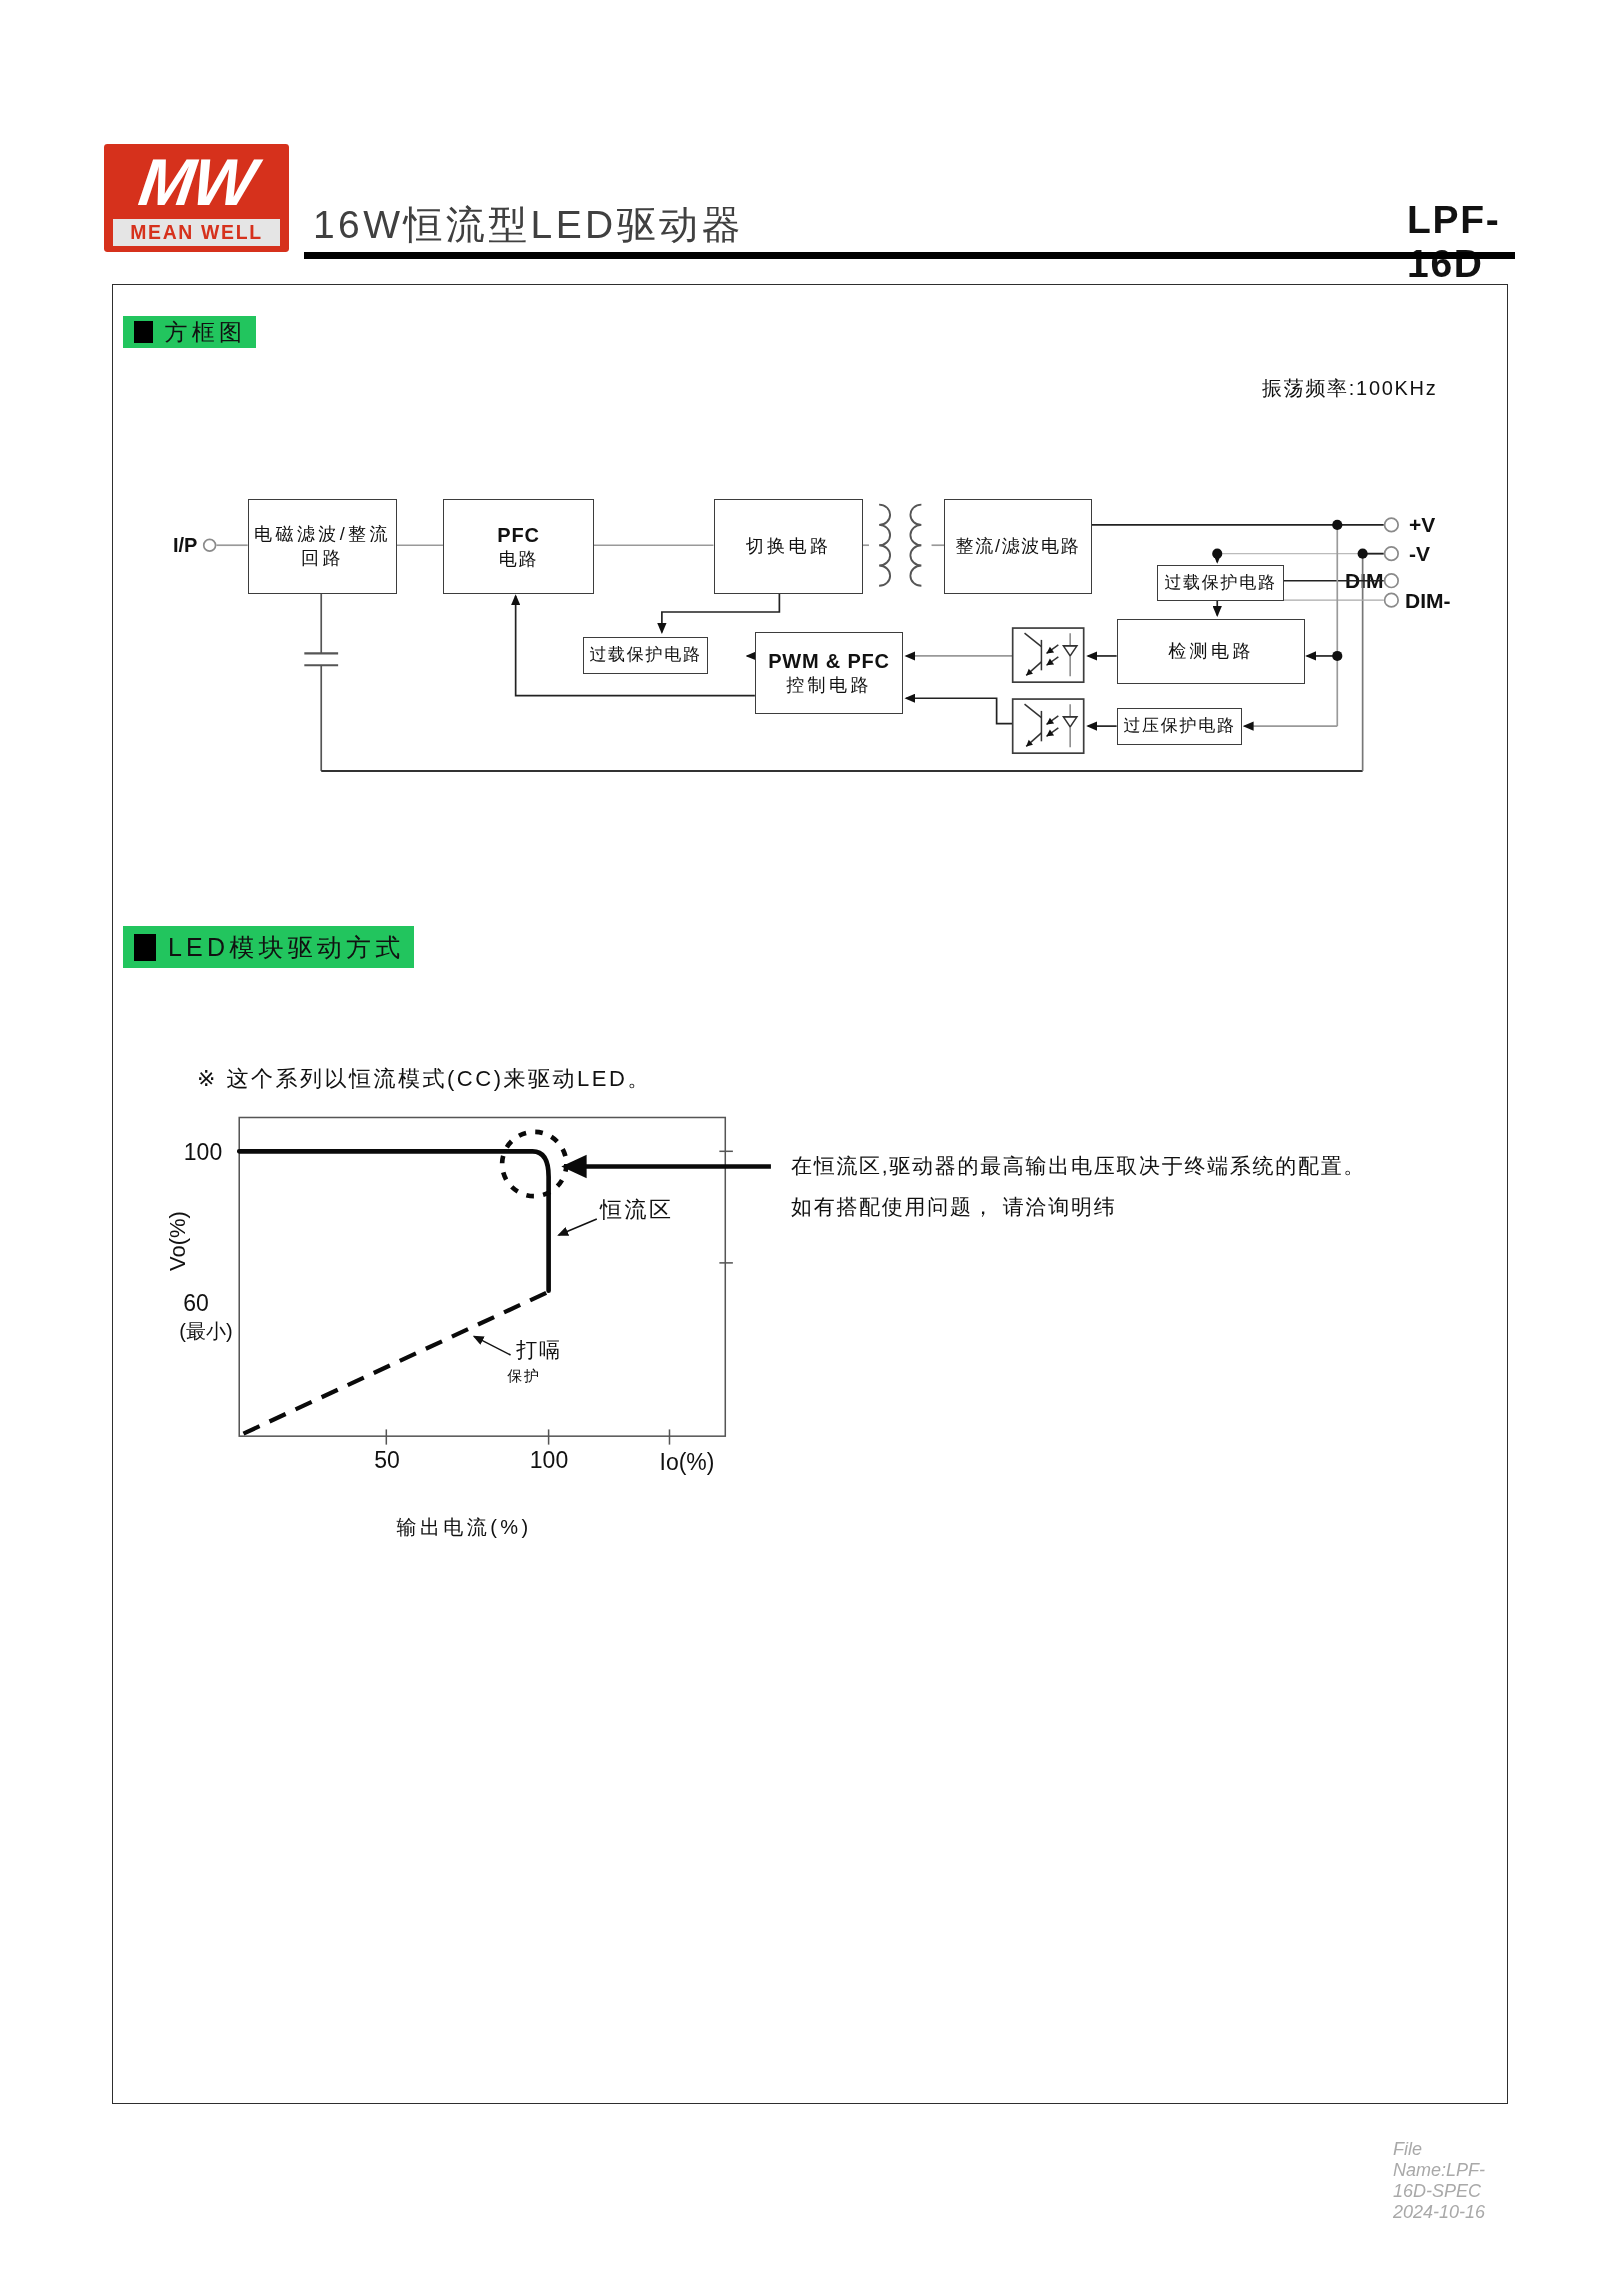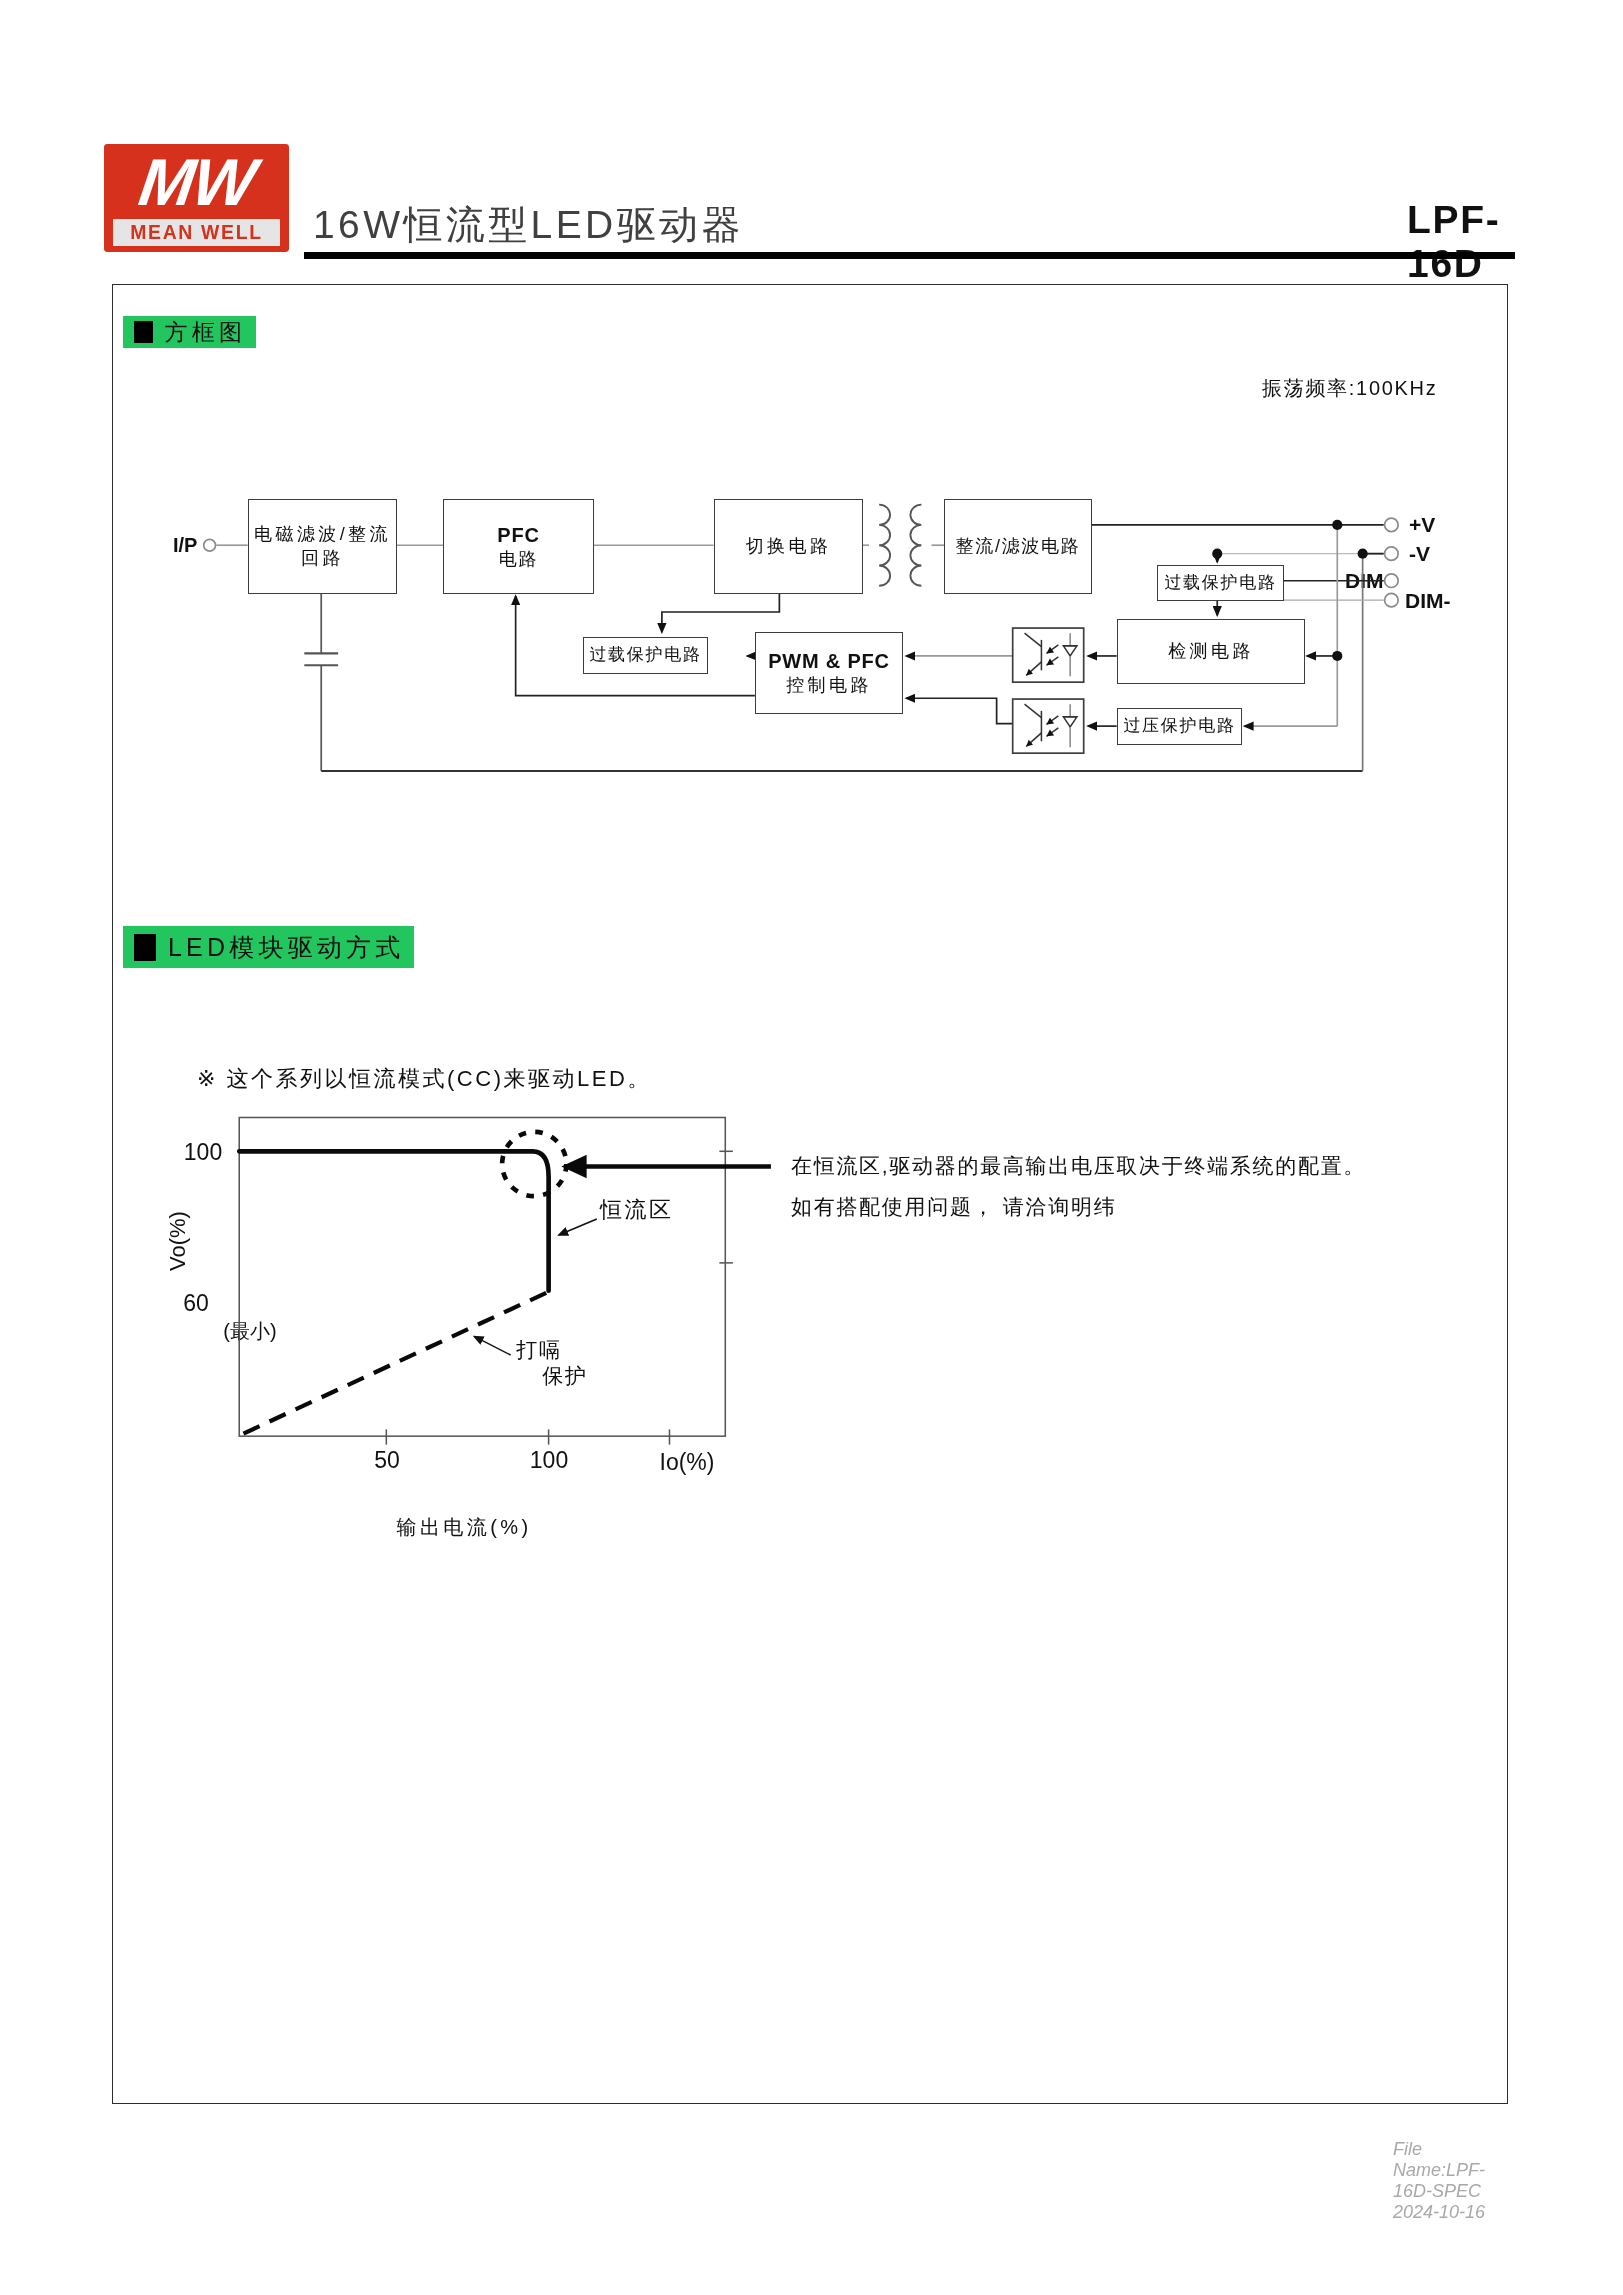--- a/index.html
+++ b/index.html
@@ -240,27 +240,27 @@
 
   <div class="abs sec-bar sec2">
     <div class="sec-bullet" style="width:22px;height:27px;"></div>
     <span>LED模块驱动方式</span>
   </div>
 
   <div class="abs note">※ 这个系列以恒流模式(CC)来驱动LED。</div>
 
   <div class="abs chart-lbl ctr" style="left:203px;top:1152px;">100</div>
   <div class="abs chart-lbl ctr" style="left:196px;top:1303px;">60</div>
-  <div class="abs ctr" style="left:206px;top:1331px;font-size:20px;margin-left:44px;">(最小)</div>
+  <div class="abs ctr" style="left:206px;top:1331px;font-size:20px;">(最小)</div>
   <div class="abs ctr" style="left:178px;top:1241px;font-size:22px;transform:translate(-50%,-50%) rotate(-90deg);">Vo(%)</div>
   <div class="abs chart-lbl ctr" style="left:387px;top:1460px;">50</div>
   <div class="abs chart-lbl ctr" style="left:549px;top:1460px;">100</div>
   <div class="abs chart-lbl ctr" style="left:687px;top:1462px;">Io(%)</div>
   <div class="abs cap ctr" style="left:464px;top:1527px;">输出电流(%)</div>
   <div class="abs" style="left:600px;top:1195px;font-size:22px;letter-spacing:2.5px;">恒流区</div>
   <div class="abs ctr" style="left:539px;top:1350px;font-size:21px;letter-spacing:1.7px;">打嗝</div>
-  <div class="abs ctr" style="left:565px;top:1376px;font-size:21px;letter-spacing:1.7px;text-align:right;">保护</div>
+  <div class="abs ctr" style="left:524px;top:1376px;font-size:15px;letter-spacing:1.7px;text-align:right;">保护</div>
   <div class="abs ann" style="left:791px;top:1152px;">在恒流区,驱动器的最高输出电压取决于终端系统的配置。</div>
   <div class="abs ann" style="left:791px;top:1193px;text-align:right;">如有搭配使用问题， 请洽询明纬</div>
 
   <div class="abs footer">File Name:LPF-16D-SPEC 2024-10-16</div>
 </div>
 
 
 </body></html>

